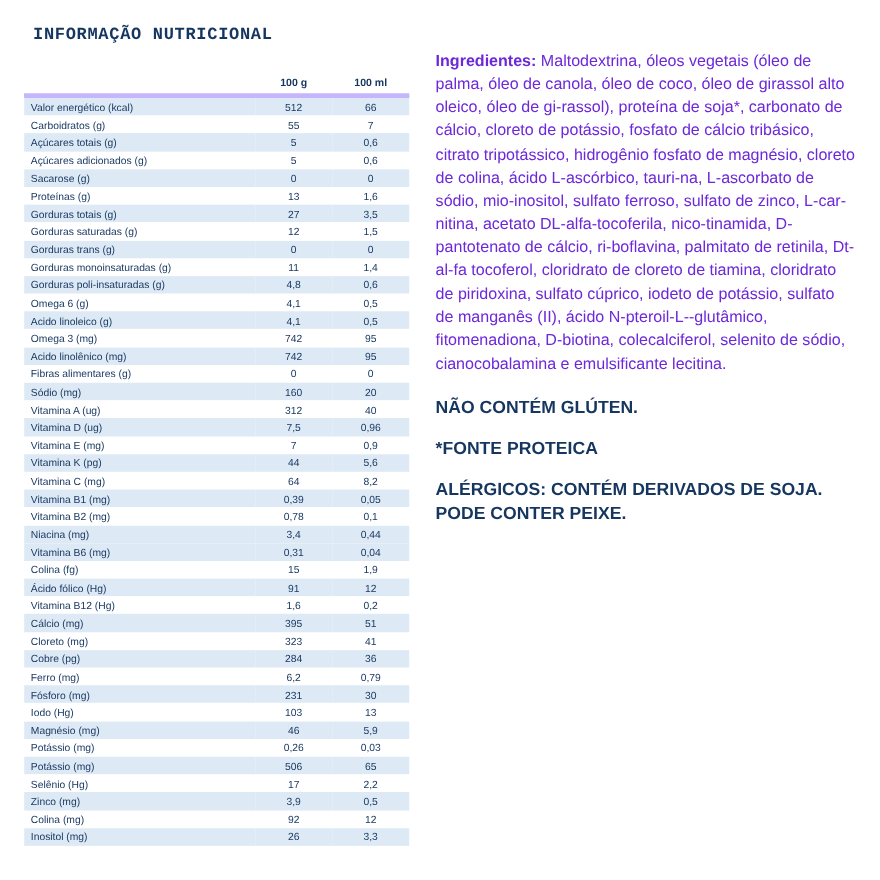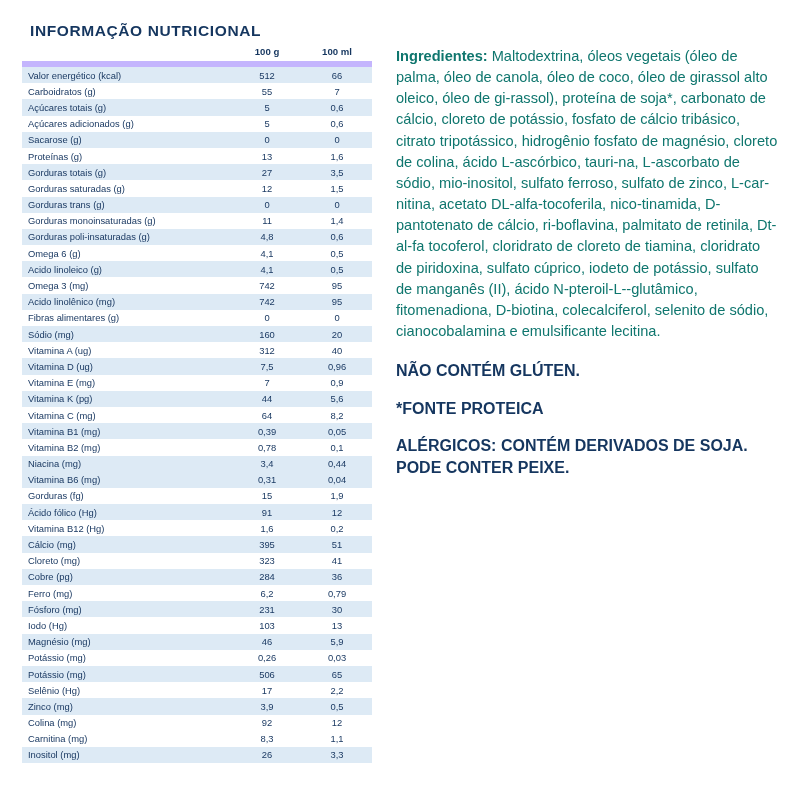--- a/index.html
+++ b/index.html
@@ -26,34 +26,35 @@
   
   .left-col {
     width: 350px;
     flex: 0 0 350px;
   }
   .table-title {
     font-size: 15.5px;
     font-weight: 600;
     letter-spacing: 0.6px;
     color: #15365f;
-    margin: 4px 0 4px 8px;
+    margin: 4px 0 28px 8px;
+    font-family: Liberation Mono, monospace;
   }
   table.nutrition {
     width: 100%;
     border-collapse: collapse;
     font-size: 9.4px;
     color: #1b3a63;
   }
   table.nutrition th {
     font-weight: 600;
     font-size: 9.6px;
     text-align: center;
     padding: 2px 4px 4px 4px;
-    border-bottom: 6px solid #c4b5fd;
+    border-bottom: 4px solid #c4b5fd;
     color: #15365f;
   }
   table.nutrition th.col-name {
     text-align: left;
   }
   table.nutrition td {
     padding: 2.6px 4px;
     vertical-align: middle;
   }
   table.nutrition td.col-name {
@@ -76,21 +77,21 @@
 
   
   .right-col {
     flex: 1 1 auto;
     padding-top: 28px;
     padding-left: 10px;
   }
   .ingredients {
     font-size: 14.6px;
     line-height: 1.45;
-    color: #0f766e;
+    color: #6d28d9;
     text-align: left;
     margin: 0;
   }
   .ingredients b {
     font-weight: 700;
   }
   .notice {
     font-size: 16px;
     font-weight: 700;
     color: #15365f;
@@ -241,21 +242,21 @@
             <td class="col-name">Niacina (mg)</td>
             <td class="val">3,4</td>
             <td class="val">0,44</td>
           </tr>
           <tr class="odd">
             <td class="col-name">Vitamina B6 (mg)</td>
             <td class="val">0,31</td>
             <td class="val">0,04</td>
           </tr>
           <tr class="even">
-            <td class="col-name">Gorduras (fg)</td>
+            <td class="col-name">Colina (fg)</td>
             <td class="val">15</td>
             <td class="val">1,9</td>
           </tr>
           <tr class="odd">
             <td class="col-name">Ácido fólico (Hg)</td>
             <td class="val">91</td>
             <td class="val">12</td>
           </tr>
           <tr class="even">
             <td class="col-name">Vitamina B12 (Hg)</td>
@@ -314,25 +315,20 @@
           </tr>
           <tr class="odd">
             <td class="col-name">Zinco (mg)</td>
             <td class="val">3,9</td>
             <td class="val">0,5</td>
           </tr>
           <tr class="even">
             <td class="col-name">Colina (mg)</td>
             <td class="val">92</td>
             <td class="val">12</td>
-          </tr>
-          <tr class="even">
-            <td class="col-name">Carnitina (mg)</td>
-            <td class="val">8,3</td>
-            <td class="val">1,1</td>
           </tr>
           <tr class="odd">
             <td class="col-name">Inositol (mg)</td>
             <td class="val">26</td>
             <td class="val">3,3</td>
           </tr>
         </tbody>
     </table>
   </div>
 

